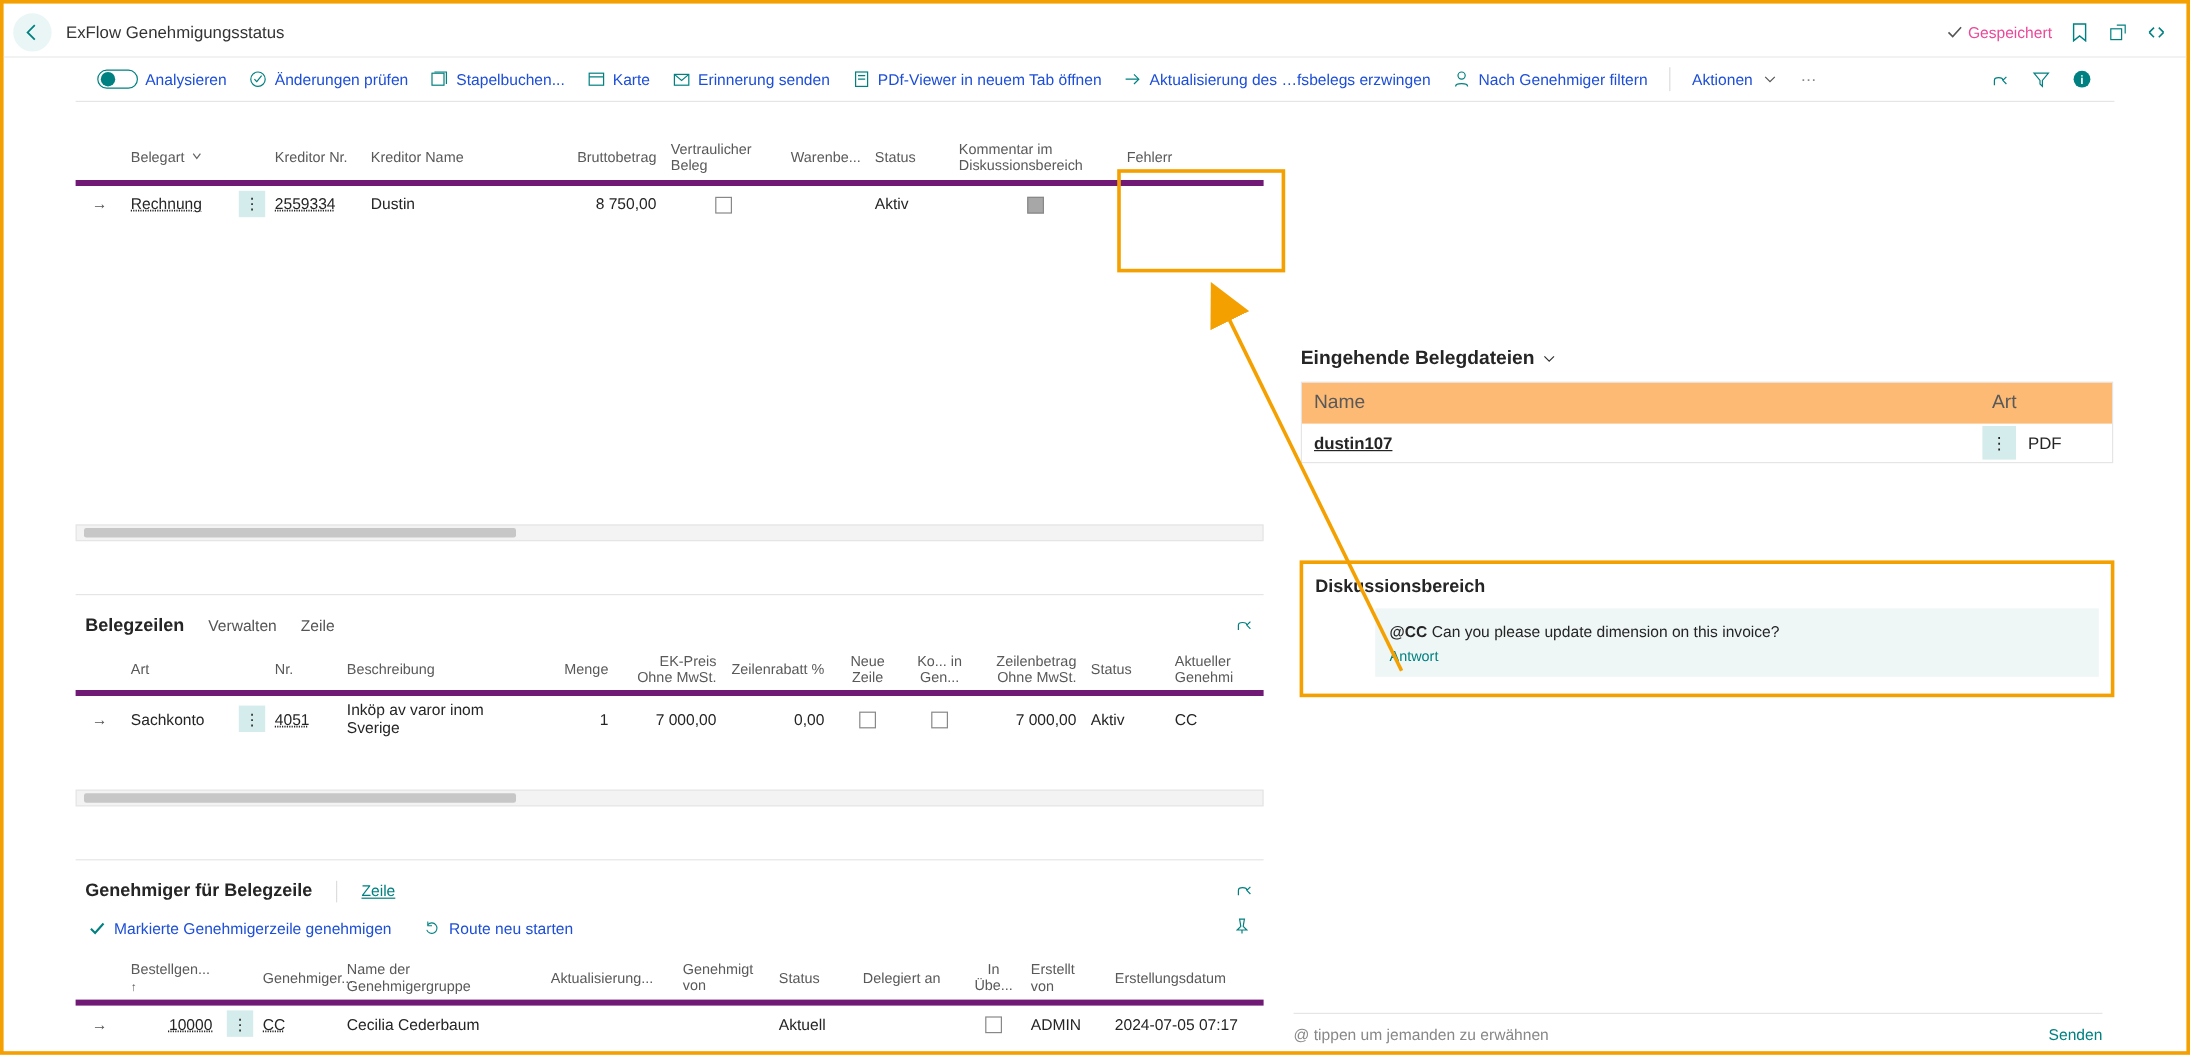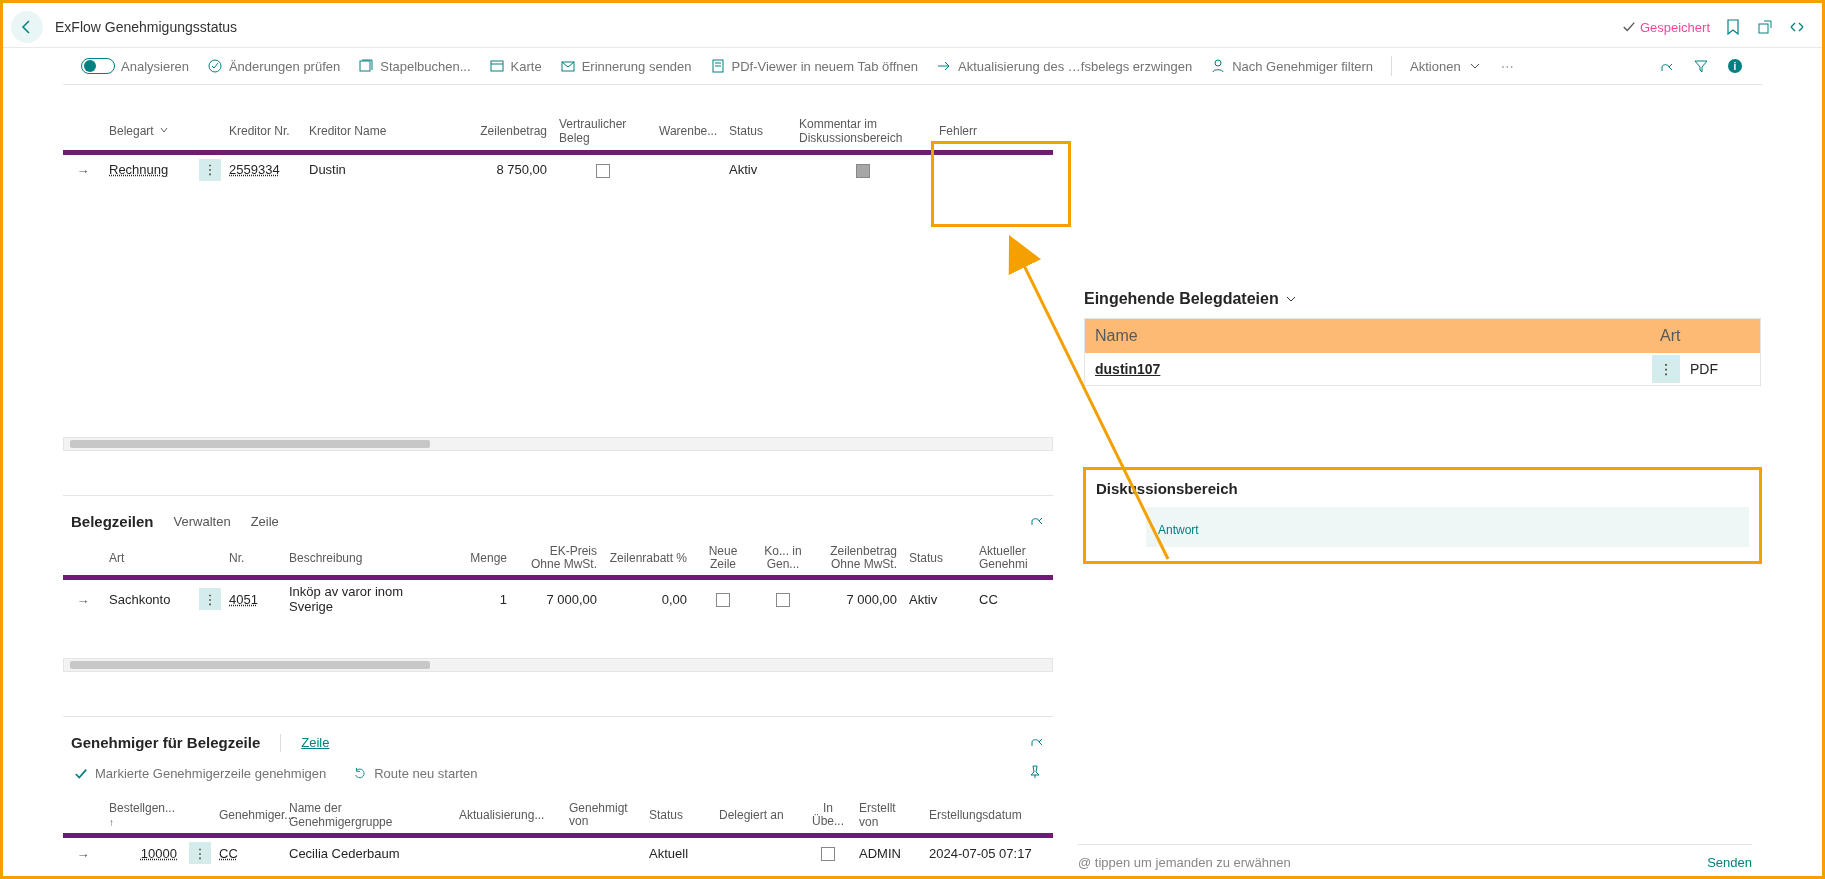--- a/index.html
+++ b/index.html
@@ -56,21 +56,21 @@
     display: inline-block;
     vertical-align: middle;
   }
   .toggle::after {
     content:"";
     position:absolute;
     width:12px;height:12px;border-radius:50%;
     background:#008080;
     left:2px; top:1px;
   }
-  .tb-item { display:flex; align-items:center; gap:6px; color:#737373; cursor:pointer; font-size:13px;}
+  .tb-item { display:flex; align-items:center; gap:6px; color:#1d4ed8; cursor:pointer; font-size:13px;}
   .tb-icon { width:16px;height:16px;color:#008080; display:flex;align-items:center;justify-content:center;}
   .tb-sep { width:1px; height:20px; background:#ddd;}
   .tb-right {margin-left:auto; display:flex; gap:16px; align-items:center;}
   .content {
     display:flex;
     height: calc(100% - 90px);
   }
   .main {
     flex: 0 0 1050px;
     padding: 0 0 0 60px;
@@ -331,21 +331,21 @@
       <div class="cell"></div>
       <div class="cell">
         <span>Belegart</span>
         <svg width="10" height="10" viewBox="0 0 10 10" style="margin-left:2px;">
             <path d="M2 3 L5 7 L8 3" stroke="#666" fill="none"></path>
           </svg>
       </div>
       <div class="cell"></div>
       <div class="cell">Kreditor Nr.</div>
       <div class="cell">Kreditor Name</div>
-      <div class="cell right-align">Zeilenbetrag</div>
+      <div class="cell right-align">Bruttobetrag</div>
       <div class="cell">Vertraulicher Beleg</div>
       <div class="cell">Warenbe...</div>
       <div class="cell">Status</div>
       <div class="cell" style="line-height:1.2;">Kommentar im Diskussionsbereich</div>
       <div class="cell">Fehlerr</div>
     </div>
     <div class="grid-row grid1-cols sel">
       <div class="cell sel-arrow center-align">→</div>
       <div class="cell link-cell">Rechnung</div>
       <div class="cell">
@@ -497,20 +497,24 @@
           <div class="sc" style="flex:1;font-weight:600;text-decoration:underline;">dustin107</div>
           <div class="rm">⋮</div>
           <div class="sc" style="width:80px;">PDF</div>
         </div>
       </div>
     </div>
 
     <div class="disc-box">
       <div class="disc-title">Diskussionsbereich</div>
       <div class="comment-card">
+        <div class="c-body">
+          <span class="c-at">@CC</span>
+          <span>Can you please update dimension on this invoice?</span>
+        </div>
         <div class="c-reply">Antwort</div>
       </div>
     </div>
   </div>
 </div>
 
 <div class="footer-input">
   <span class="ph">@ tippen um jemanden zu erwähnen</span>
   <span class="send">Senden</span>
 </div>

